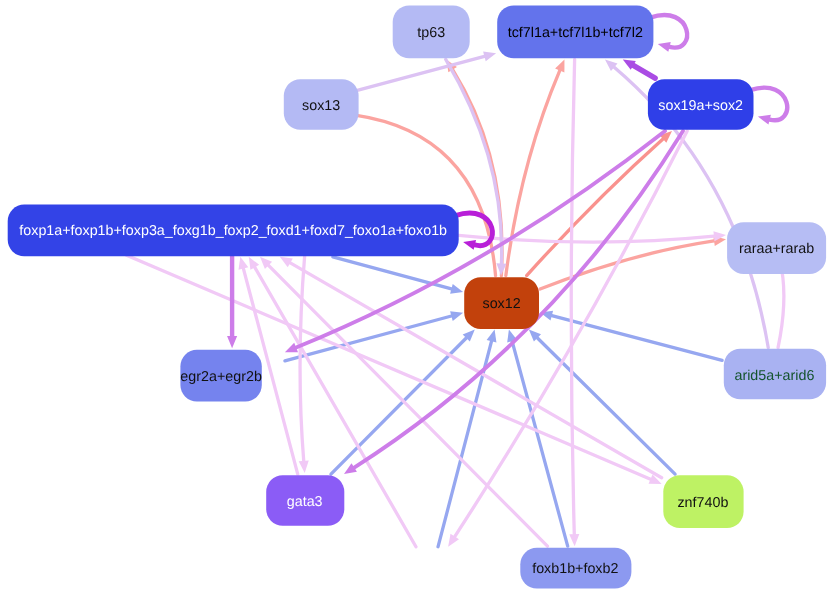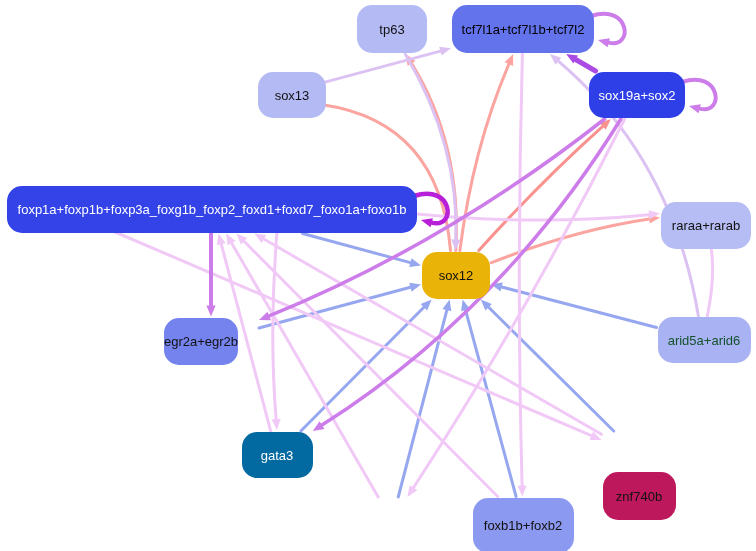--- a/index.html
+++ b/index.html
@@ -89,34 +89,34 @@
     </div>
     <div class="node" style="left: 258px; top: 72px; width: 68px; height: 46px; background: rgb(180, 186, 244); color: rgb(17, 17, 17);">
       <span>sox13</span>
     </div>
     <div class="node" style="left: 589px; top: 72px; width: 96px; height: 46px; background: rgb(47, 63, 232); color: rgb(255, 255, 255);">
       <span>sox19a+sox2</span>
     </div>
     <div class="node" style="left: 7px; top: 185.5px; width: 410px; height: 47px; background: rgb(51, 67, 231); color: rgb(255, 255, 255);">
       <span>foxp1a+foxp1b+foxp3a_foxg1b_foxp2_foxd1+foxd7_foxo1a+foxo1b</span>
     </div>
-    <div class="node" style="left: 422px; top: 251.5px; width: 68px; height: 47px; background: #eab308; color: rgb(17, 17, 17);">
+    <div class="node" style="left: 422px; top: 251.5px; width: 68px; height: 47px; background: #c2410c; color: rgb(17, 17, 17);">
       <span>sox12</span>
     </div>
     <div class="node" style="left: 661px; top: 185.5px; width: 90px; height: 47px; background: rgb(182, 189, 244); color: rgb(17, 17, 17); margin-top: 16px;">
       <span>raraa+rarab</span>
     </div>
     <div class="node" style="left: 657.5px; top: 317px; width: 93px; height: 46px; background: rgb(169, 178, 242); color: #14532d;">
       <span>arid5a+arid6</span>
     </div>
     <div class="node" style="left: 164px; top: 317.5px; width: 74px; height: 47px; background: rgb(117, 131, 238); color: rgb(17, 17, 17);">
       <span>egr2a+egr2b</span>
     </div>
-    <div class="node" style="left: 241.5px; top: 432px; width: 71px; height: 46px; background: #0369a1; color: rgb(255, 255, 255);">
+    <div class="node" style="left: 241.5px; top: 432px; width: 71px; height: 46px; background: #8b5cf6; color: rgb(255, 255, 255);">
       <span>gata3</span>
     </div>
-    <div class="node" style="left: 602.5px; top: 432px; width: 73px; height: 48px; background: #be185d; color: rgb(17, 17, 17); margin-top: 40px;">
+    <div class="node" style="left: 602.5px; top: 432px; width: 73px; height: 48px; background: #bef264; color: rgb(17, 17, 17);">
       <span>znf740b</span>
     </div>
-    <div class="node" style="left: 472.5px; top: 497.5px; width: 101px; height: 55px; background: rgb(140, 153, 240); color: rgb(17, 17, 17);">
+    <div class="node" style="left: 472.5px; top: 497.5px; width: 101px; height: 37px; background: rgb(140, 153, 240); color: rgb(17, 17, 17);">
       <span>foxb1b+foxb2</span>
     </div>
   </div>
 
 </body></html>

